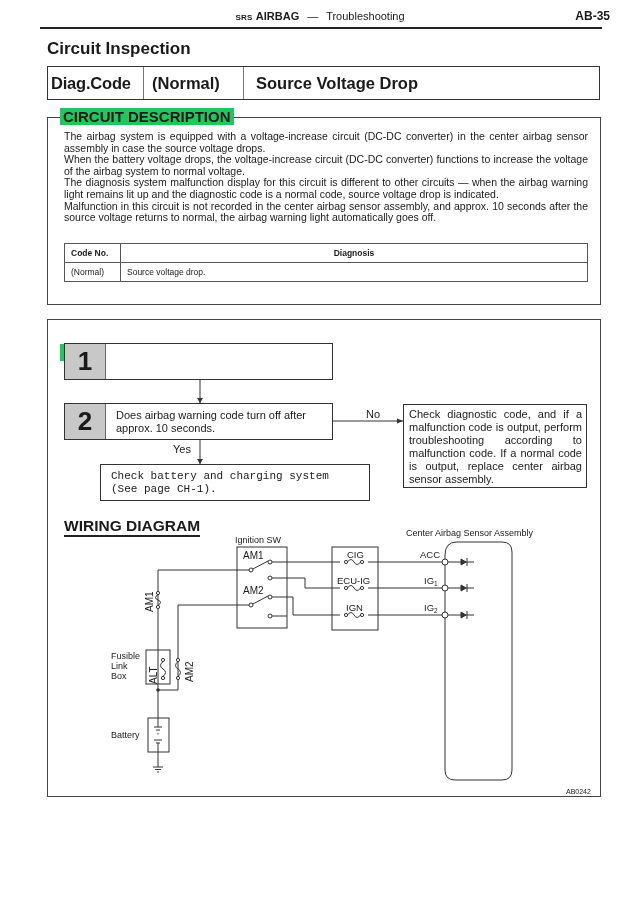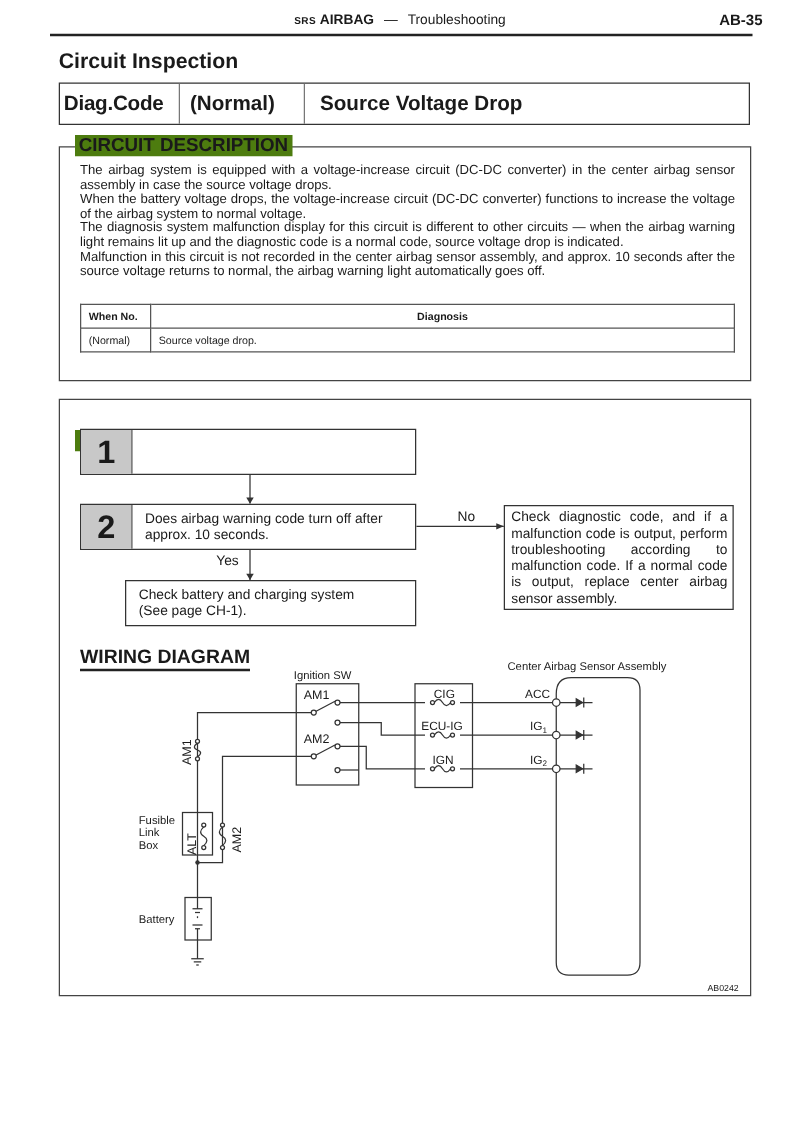--- a/index.html
+++ b/index.html
@@ -19,21 +19,21 @@
   
   .diag-box { position: absolute; top: 66px; left: 47px; width: 553px; height: 34px;
               border: 1px solid #333; box-sizing: border-box; display: flex; }
   .diag-box .cell { display: flex; align-items: center; font-size: 16.5px; font-weight: bold; }
   .diag-box .c1 { width: 92px; padding-left: 3px; border-right: 1px solid #777; letter-spacing: -0.2px; }
   .diag-box .c2 { width: 91px; padding-left: 8px; border-right: 1px solid #777; }
   .diag-box .c3 { padding-left: 12px; }
 
   
   .frame { position: absolute; border: 1px solid #444; box-sizing: border-box; }
-  .frame-title { position: absolute; background: #4d7c0f; font-weight: bold; font-size: 15px; padding: 0 3px; }
+  .frame-title { position: absolute; background: #22c55e; font-weight: bold; font-size: 15px; padding: 0 3px; }
   .desc-frame { top: 117px; left: 47px; width: 554px; height: 188px; }
   .desc-title { top: 108px; left: 60px; }
   .desc-text { position: absolute; top: 131px; left: 64px; width: 524px; font-size: 10.5px; line-height: 11.6px; text-align: justify; }
   .desc-text p { margin: 0; }
 
   .code-table { position: absolute; top: 243px; left: 64px; width: 524px; border-collapse: collapse; font-size: 8.5px; }
   .code-table td, .code-table th { border: 1px solid #555; height: 18px; padding: 0 6px; }
   .code-table th { font-weight: bold; }
   .code-table th.c1 { width: 43px; text-align: left; }
   .code-table td.c1 { width: 43px; }
@@ -43,21 +43,21 @@
   .chart-title { top: 310px; left: 60px; margin-top: 34px; }
 
   .step-box { position: absolute; border: 1px solid #333; box-sizing: border-box; display: flex; background: #fff; }
   .step-num { width: 40px; background: #c8c8c8; border-right: 1px solid #666; display: flex; align-items: center; justify-content: center;
               font-size: 26px; font-weight: bold; }
   .step-text { padding-left: 10px; display: flex; align-items: center; font-size: 11px; line-height: 13px; }
   .s1 { top: 343px; left: 64px; width: 269px; height: 37px; }
   .s2 { top: 403px; left: 64px; width: 269px; height: 37px; }
 
   .plain-box { position: absolute; border: 1px solid #333; box-sizing: border-box; font-size: 11px; line-height: 13px; }
-  .b-yes { top: 464px; left: 100px; width: 233px; height: 37px; padding: 5px 0 0 10px; }
+  .b-yes { top: 464px; left: 100px; width: 270px; height: 37px; padding: 5px 0 0 10px; font-family: Liberation Mono, monospace; }
   .b-no { top: 404px; left: 403px; width: 184px; height: 84px; padding: 3px 4px 0 5px; text-align: justify; line-height: 13px; }
 
   .lbl { position: absolute; font-size: 11px; }
 
   
   .wd-title { position: absolute; top: 518px; left: 64px; font-size: 15.5px; font-weight: bold; border-bottom: 2px solid #222; line-height: 16px; padding-bottom: 1px; }
   svg.wiring { position: absolute; left: 0; top: 0; }
   .wtxt { font-family: "Liberation Sans", sans-serif; fill: #1a1a1a; }
   .fig-id { position: absolute; top: 788px; left: 566px; font-size: 7px; }
 </style>
@@ -85,21 +85,21 @@
 <div class="frame-title desc-title">CIRCUIT DESCRIPTION</div>
 <div class="desc-text">
   <p>The airbag system is equipped with a voltage-increase circuit (DC-DC converter) in the center airbag sensor assembly in case the source voltage drops.</p>
   <p>When the battery voltage drops, the voltage-increase circuit (DC-DC converter) functions to increase the voltage of the airbag system to normal voltage.</p>
   <p>The diagnosis system malfunction display for this circuit is different to other circuits — when the airbag warning light remains lit up and the diagnostic code is a normal code, source voltage drop is indicated.</p>
   <p>Malfunction in this circuit is not recorded in the center airbag sensor assembly, and approx. 10 seconds after the source voltage returns to normal, the airbag warning light automatically goes off.</p>
 </div>
 <table class="code-table">
   <tbody>
       <tr>
-    <th class="c1">When No.</th>
+    <th class="c1">Code No.</th>
     <th>Diagnosis</th>
   </tr>
   <tr>
     <td class="c1">(Normal)</td>
     <td>Source voltage drop.</td>
   </tr>
 </tbody>
   </table>
 
 <div class="frame chart-frame"></div>

